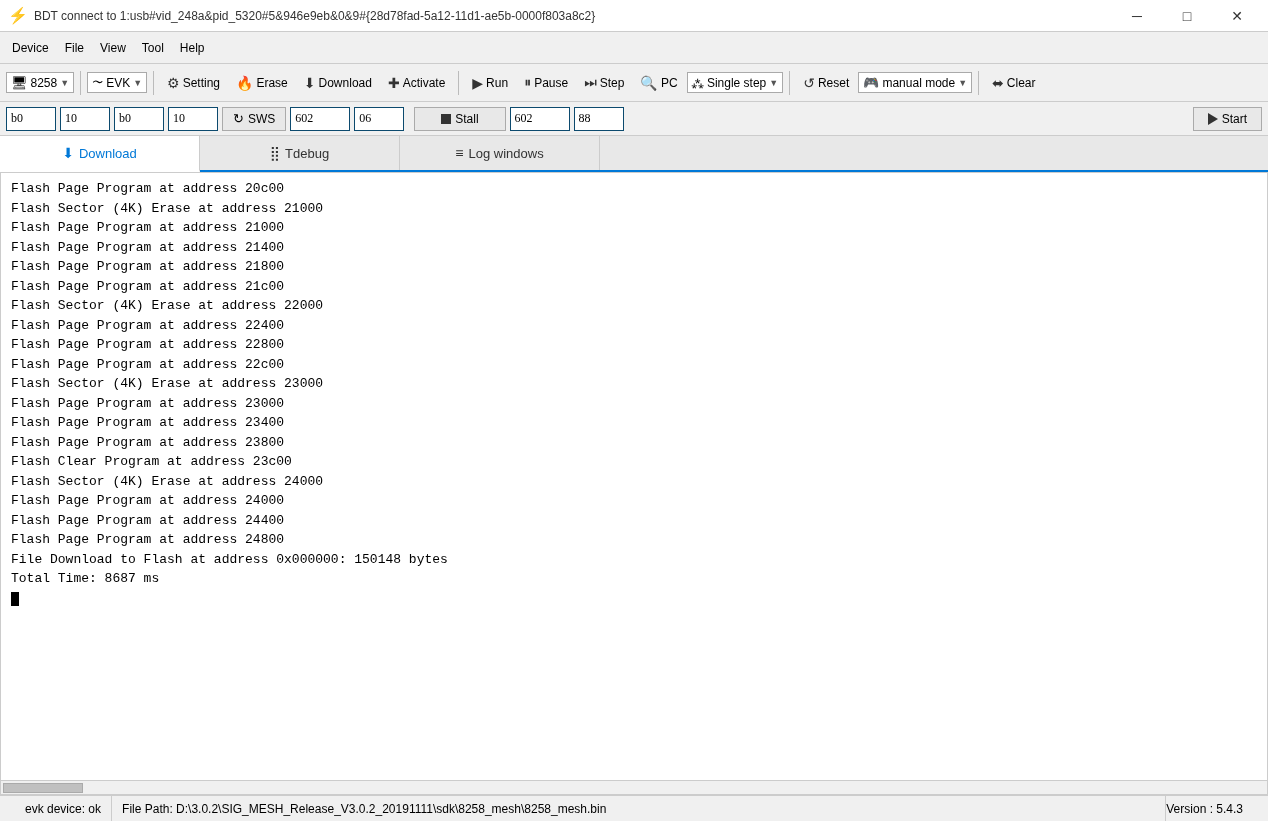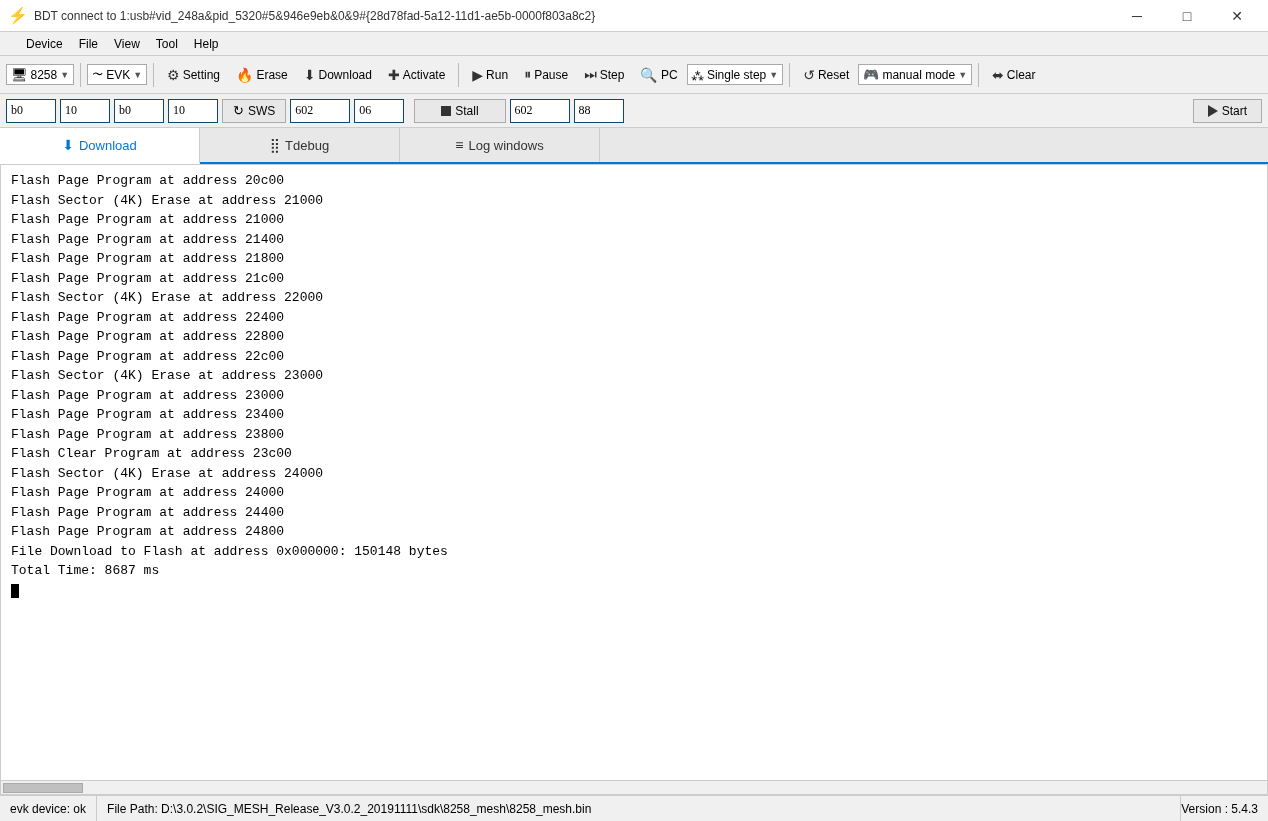--- a/index.html
+++ b/index.html
@@ -42,24 +42,24 @@
       font-size: 14px;
       color: #333;
       background: transparent;
       border: none;
     }
 
     
     #menu-bar {
       background: #f0f0f0;
       border-bottom: 1px solid #ccc;
-      height: 24px;
-      display: flex;
-      align-items: center;
-      padding: 0 18px;
+      height: 32px;
+      display: flex;
+      align-items: center;
+      padding: 0 4px;
     }
     .menu-item {
       padding: 2px 8px;
       cursor: pointer;
       font-size: 12px;
       color: #000;
     }
 
     
     #toolbar {
@@ -250,21 +250,21 @@
       border: 1px solid #aaa;
     }
 
     
     #status-bar {
       background: #f0f0f0;
       border-top: 1px solid #ccc;
       height: 26px;
       display: flex;
       align-items: center;
-      padding: 0 10px;
+      padding: 0 25px;
       gap: 0;
     }
     .status-segment {
       padding: 0 10px;
       font-size: 12px;
       color: #000;
       border-right: 1px solid #ccc;
       height: 100%;
       display: flex;
       align-items: center;

